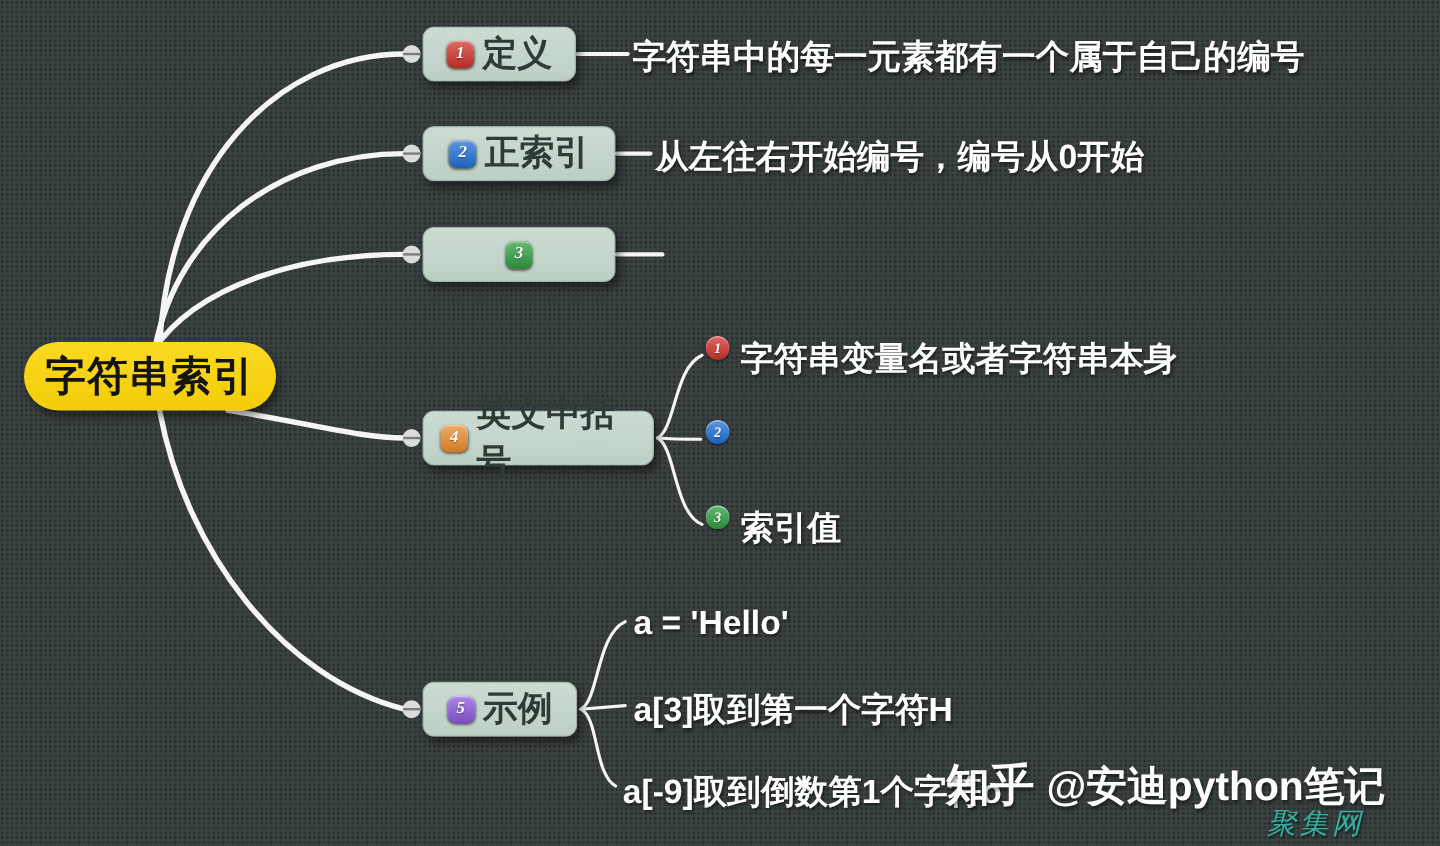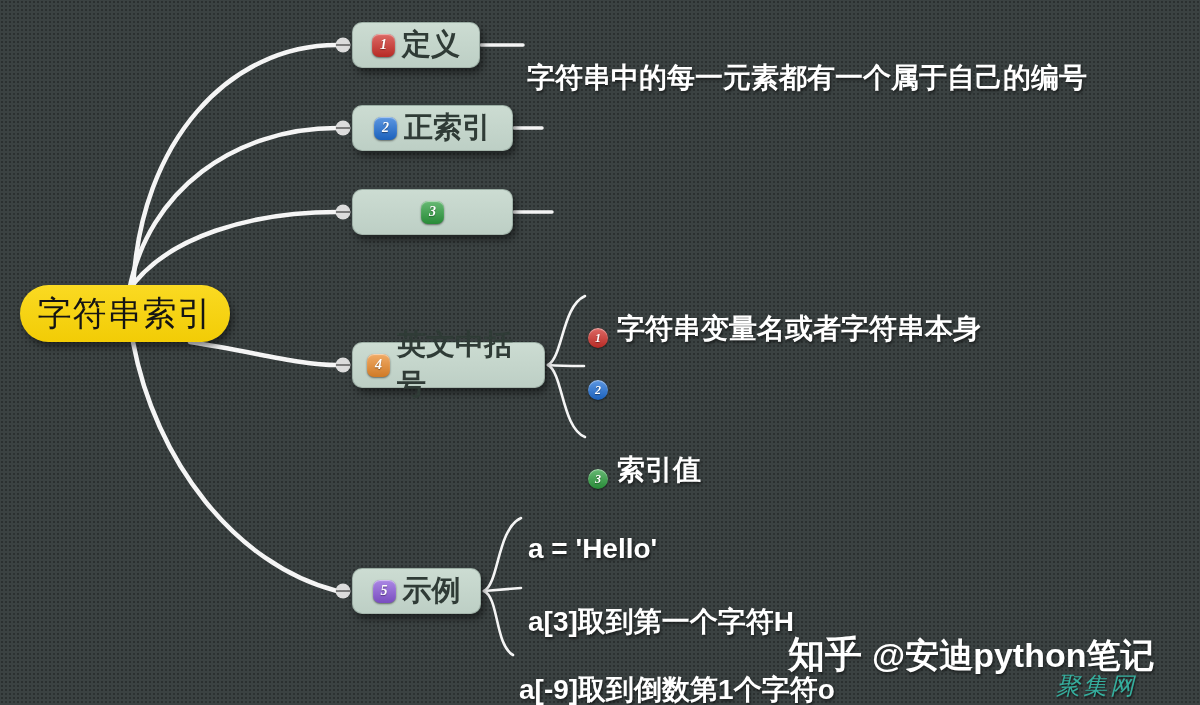--- a/index.html
+++ b/index.html
@@ -21,21 +21,21 @@
   
   .node{
     position:absolute;display:flex;align-items:center;justify-content:center;
     box-sizing:border-box;
     box-shadow:3px 5px 7px rgba(0,0,0,0.45);
   }
   .root{
     left:20px;top:285px;width:210px;height:57px;
     background:linear-gradient(#fada22,#f2cc06);
     border-radius:29px;
-    font-size:34px;font-weight:400;color:#141414;
+    font-size:34px;font-weight:700;color:#141414;
     letter-spacing:1px;
   }
   .branch{
     height:46px;border-radius:10px;
     background:linear-gradient(#ccdcd2,#bdcfc5);
     border:1px solid rgba(90,110,100,0.35);
     font-size:29px;font-weight:600;color:#2f3b36;
     gap:7px;padding:0 14px;
   }
   .b1{left:352px;top:22px;width:128px;}
@@ -51,25 +51,24 @@
     font-family:"Liberation Serif","DejaVu Serif",serif;
     font-style:italic;font-weight:700;
     text-shadow:0 1px 1px rgba(0,0,0,0.4);
     box-shadow:0 1px 2px rgba(0,0,0,0.5), inset 0 1px 1px rgba(255,255,255,0.5);
   }
   .badge.sq{width:23px;height:23px;border-radius:7px;font-size:14px;}
   .badge.rd{width:20px;height:20px;border-radius:50%;font-size:12px;margin-right:9px;}
 
   
   .note{
-    position:absolute;display:flex;align-items:flex-end;
+    position:absolute;display:flex;align-items:flex-start;
     color:#fff;font-size:28px;font-weight:600;
     text-shadow:1px 2px 3px rgba(0,0,0,0.55);
     white-space:nowrap;
-    margin-top:30px;
   }
   .n1{left:527px;top:29px;}
   .n2{left:546px;top:112px;}
   .n3{left:557px;top:196px;}
   .c41{left:588px;top:280px;}
   .c42{left:588px;top:350px;}
   .c43{left:588px;top:421px;}
   .c51{left:528px;top:503px;}
   .c52{left:528px;top:573px;}
   .c53{left:519px;top:641px;}
@@ -147,20 +146,23 @@
     <span>定义</span>
   </div>
   <div class="note n1">
     <span>字符串中的每一元素都有一个属于自己的编号</span>
   </div>
 
   <div class="node branch b2">
     <span class="badge sq" style="background: linear-gradient(rgba(255, 255, 255, 0.28), rgba(0, 0, 0, 0.12)), rgb(31, 111, 214);">2</span>
     <span>正索引</span>
   </div>
+  <div class="note n2">
+    <span>从左往右开始编号，编号从0开始</span>
+  </div>
 
   <div class="node branch b3">
     <span class="badge sq" style="background: linear-gradient(rgba(255, 255, 255, 0.28), rgba(0, 0, 0, 0.12)), rgb(45, 158, 63);">3</span>
   </div>
 
   <div class="node branch b4">
     <span class="badge sq" style="background: linear-gradient(rgba(255, 255, 255, 0.28), rgba(0, 0, 0, 0.12)), rgb(236, 139, 44);">4</span>
     <span>英文中括号</span>
   </div>
   <div class="note c41">

